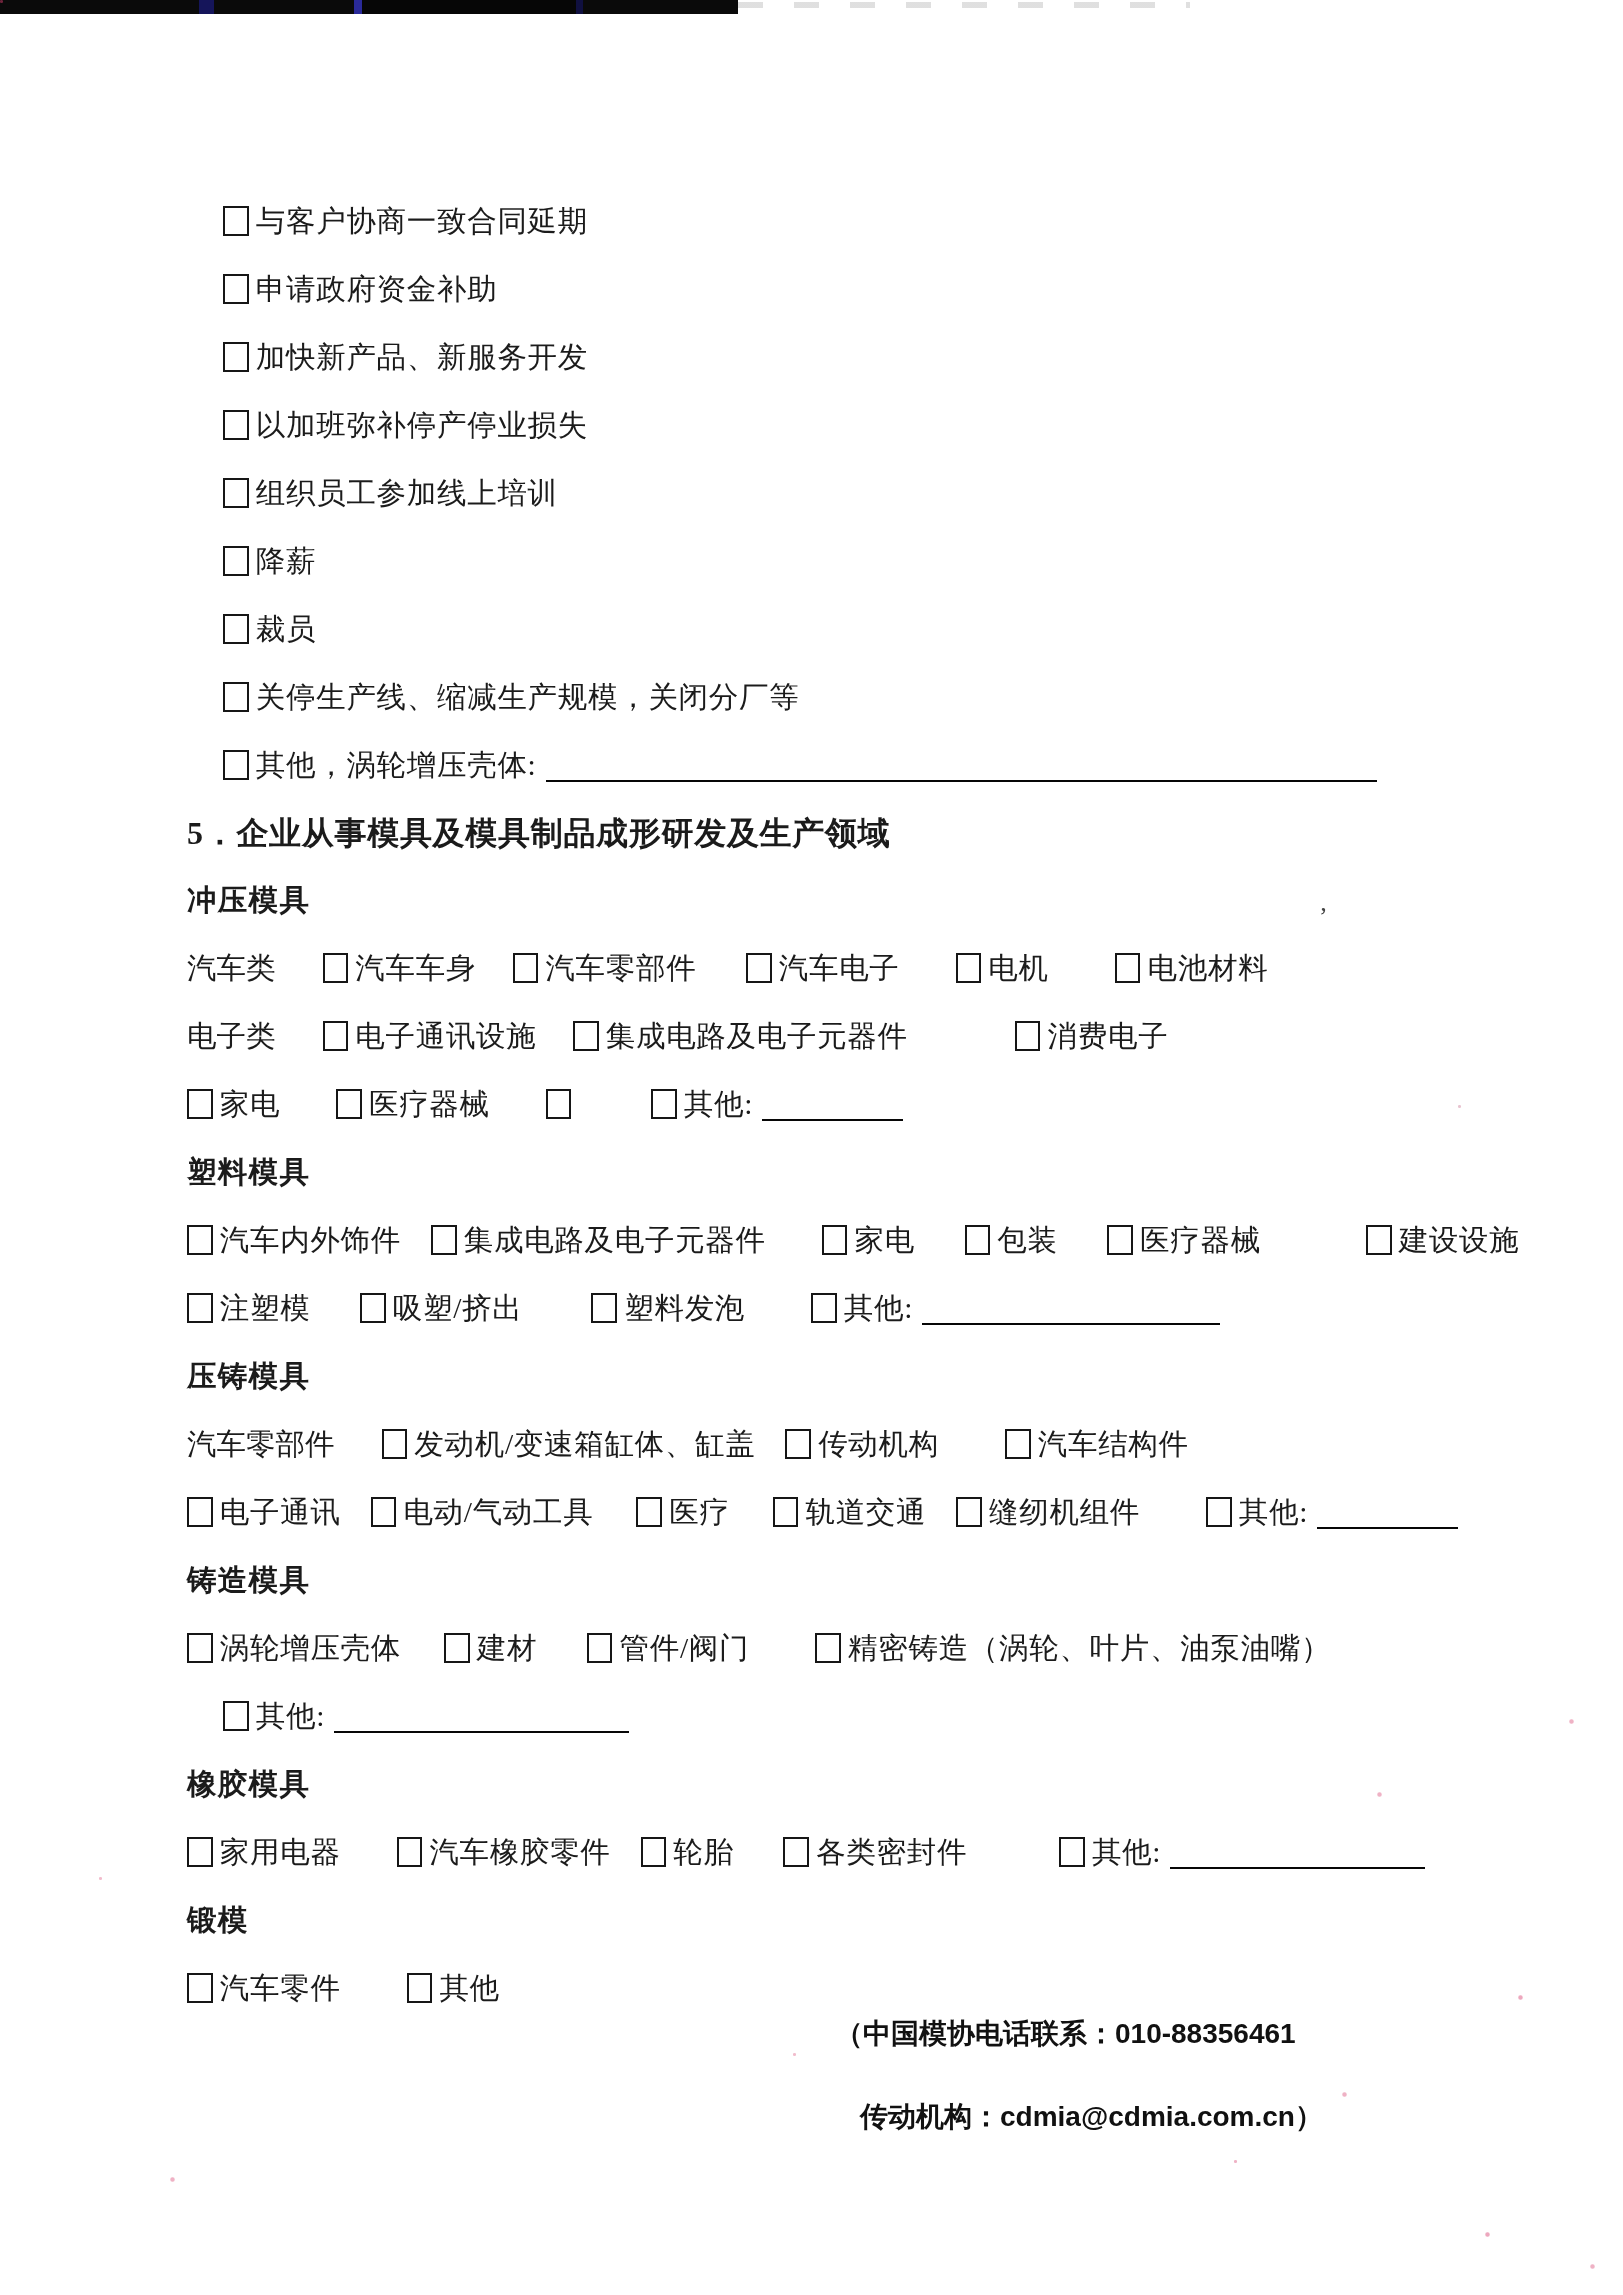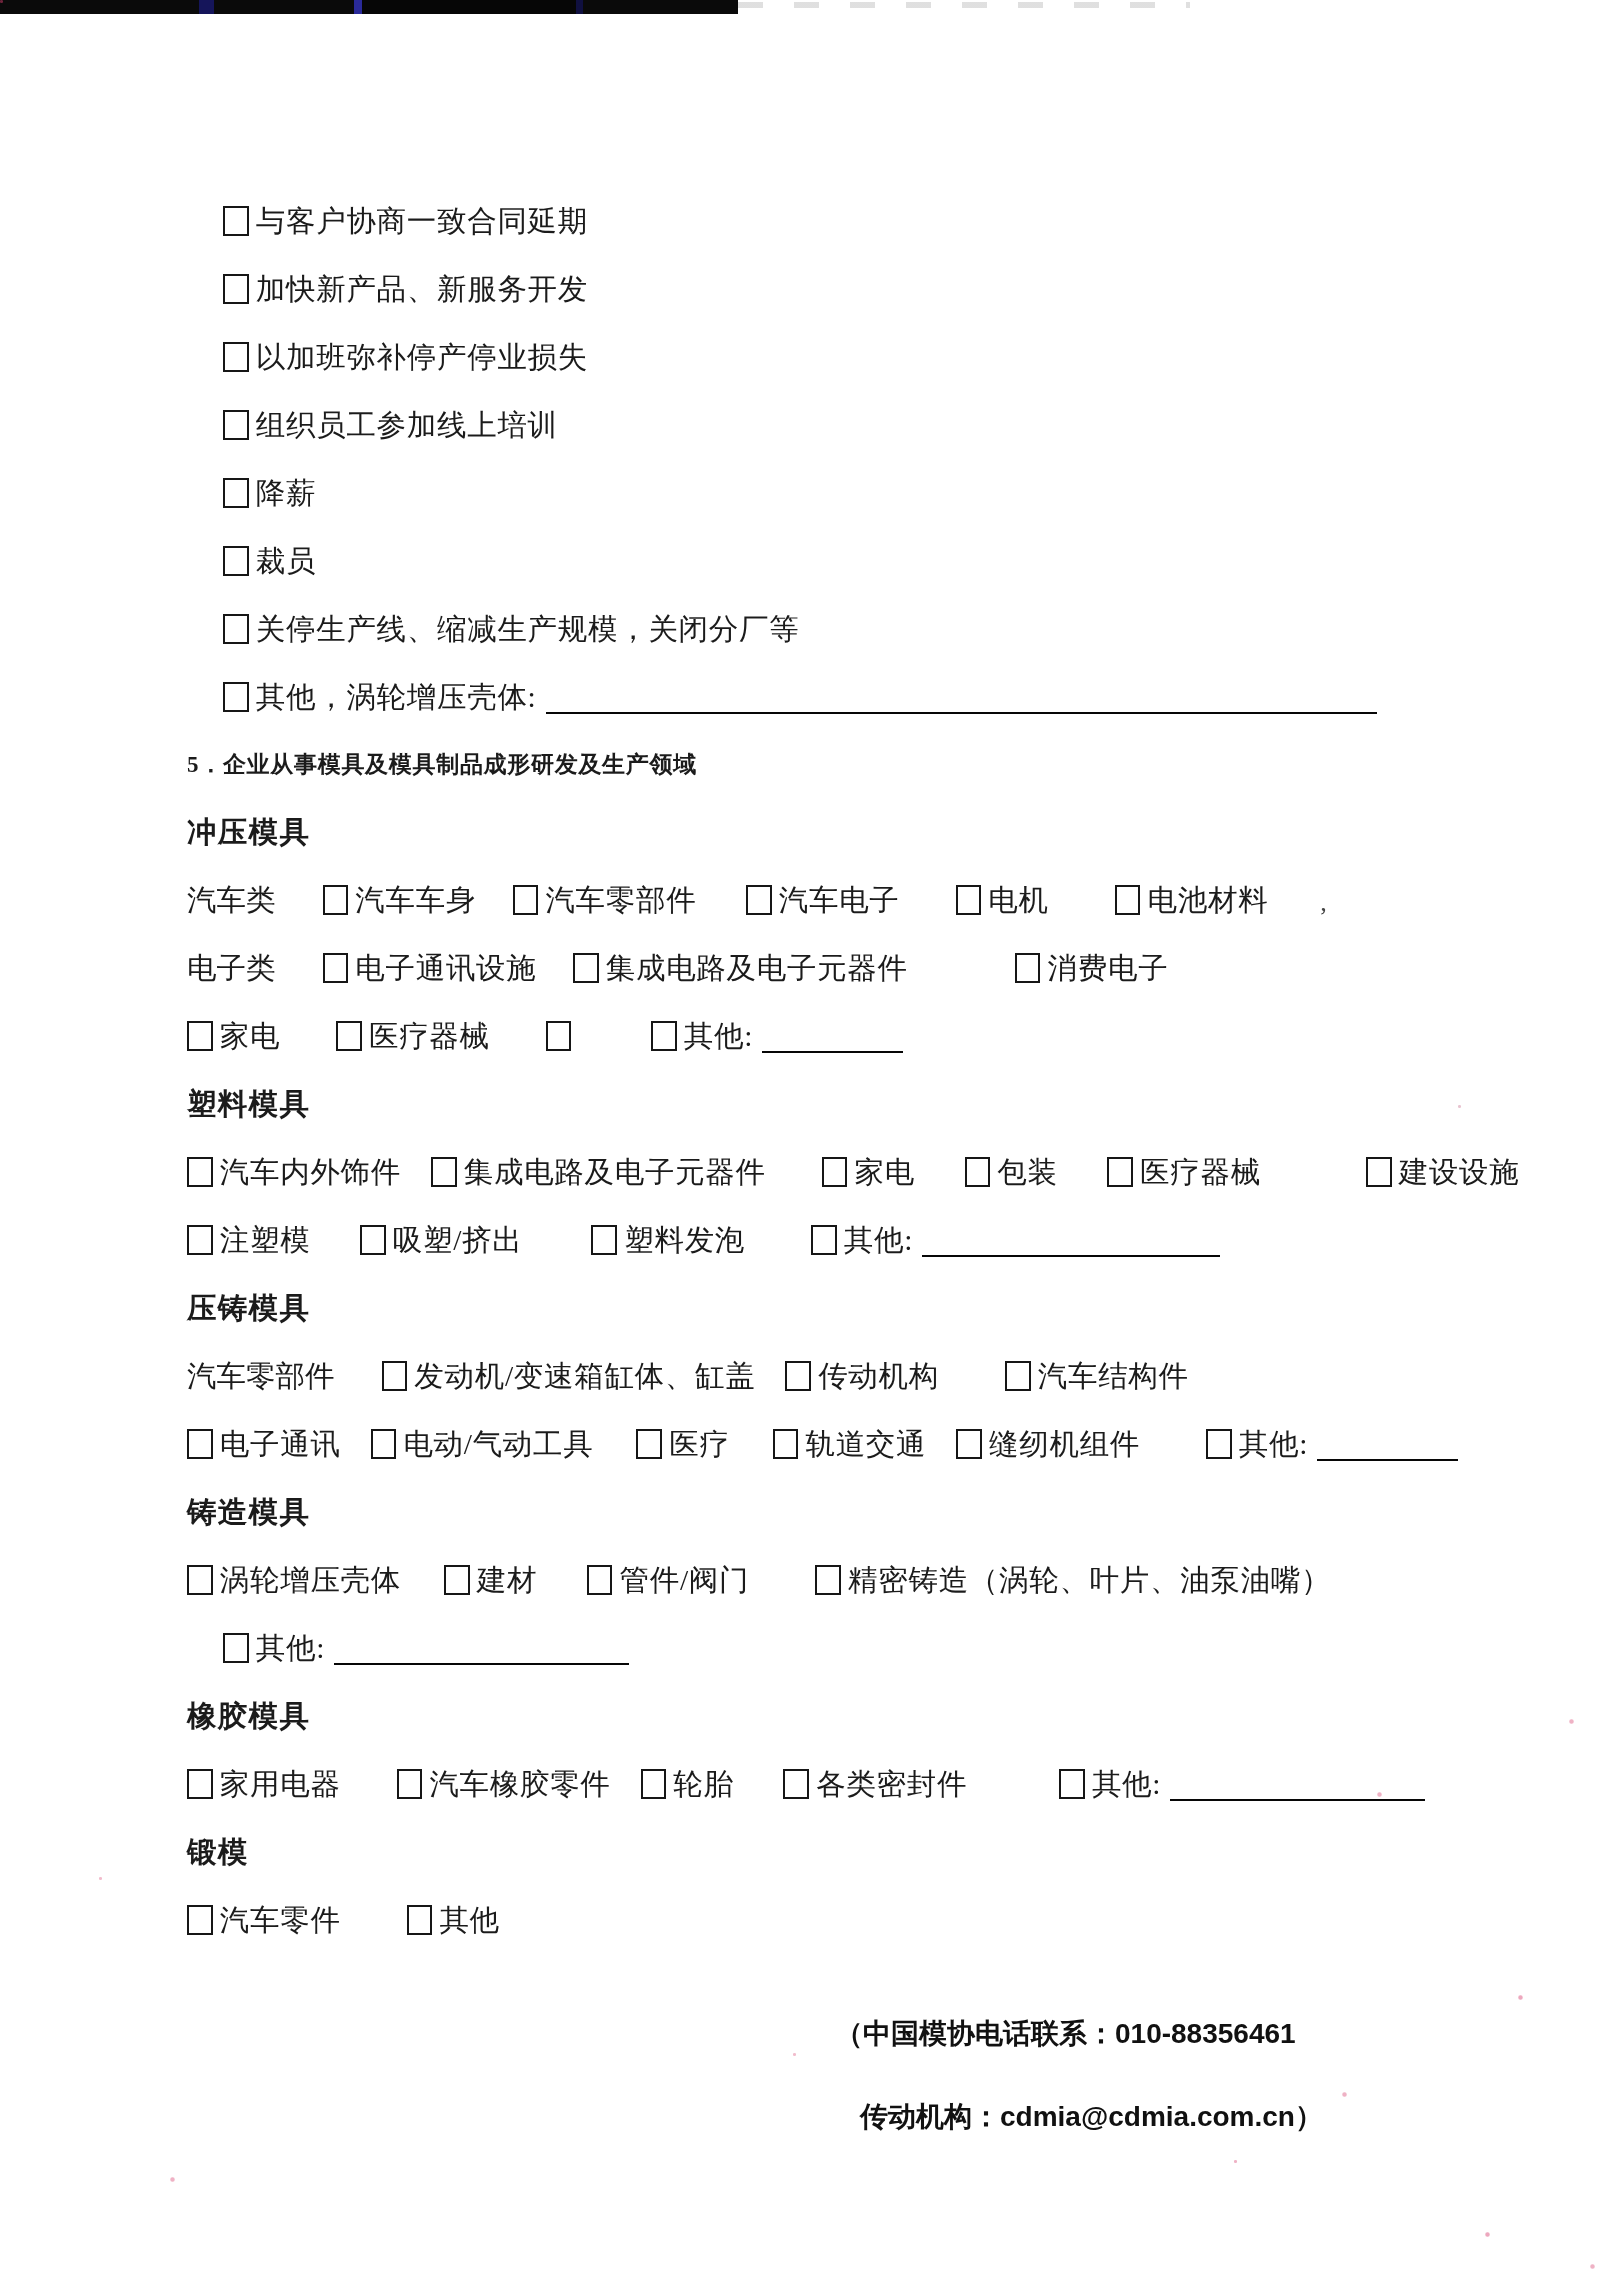--- a/index.html
+++ b/index.html
@@ -59,21 +59,21 @@
     border:2px solid #161616;background:#fff;
     vertical-align:-4.6px;margin-right:7.2px;
   }
   .lab{letter-spacing:0.7px;}
   .fill-line{
     display:inline-block;height:25px;
     border-bottom:2px solid #070707;
     vertical-align:-6.5px;margin-left:9.2px;
   }
   .q5-title{
-    font-weight:bold;font-size:23px;height:38px;line-height:38px;
+    font-weight:bold;font-size:32px;height:38px;line-height:38px;
     margin:23.6px 0 0 0;letter-spacing:0.7px;white-space:nowrap;
   }
   .sec-heading{
     font-weight:bold;font-size:29.5px;height:38px;line-height:38px;
     margin:29px 0 30px 0;letter-spacing:1.3px;
   }
   .contact{
     position:absolute;left:835px;top:2015px;width:720px;
     font-family:"Liberation Sans","DejaVu Sans",sans-serif;
     font-weight:bold;font-size:28px;color:#111;
@@ -86,20 +86,21 @@
 
 <div class="scan-band"></div>
 <div class="scan-band-faint"></div>
 <div class="speckles"></div>
 <div class="stray-mark">’</div>
 
 <div class="doc">
 
   <div id="q4-rows">
       <div class="row"><span class="opt"><span class="cb"></span><span class="lab">与客户协商一致合同延期</span></span></div>
+      <div class="row"><span class="opt"><span class="cb"></span><span class="lab">申请政府资金补助</span></span></div>
       <div class="row"><span class="opt"><span class="cb"></span><span class="lab">加快新产品、新服务开发</span></span></div>
       <div class="row"><span class="opt"><span class="cb"></span><span class="lab">以加班弥补停产停业损失</span></span></div>
       <div class="row"><span class="opt"><span class="cb"></span><span class="lab">组织员工参加线上培训</span></span></div>
       <div class="row"><span class="opt"><span class="cb"></span><span class="lab">降薪</span></span></div>
       <div class="row"><span class="opt"><span class="cb"></span><span class="lab">裁员</span></span></div>
       <div class="row"><span class="opt"><span class="cb"></span><span class="lab">关停生产线、缩减生产规模，关闭分厂等</span></span></div>
       <div class="row"><span class="opt"><span class="cb"></span><span class="lab">其他，涡轮增压壳体:</span><span class="fill-line" style="width: 831px;"></span></span></div>
     </div>
 
   <div class="q5-title">5．企业从事模具及模具制品成形研发及生产领域</div>

